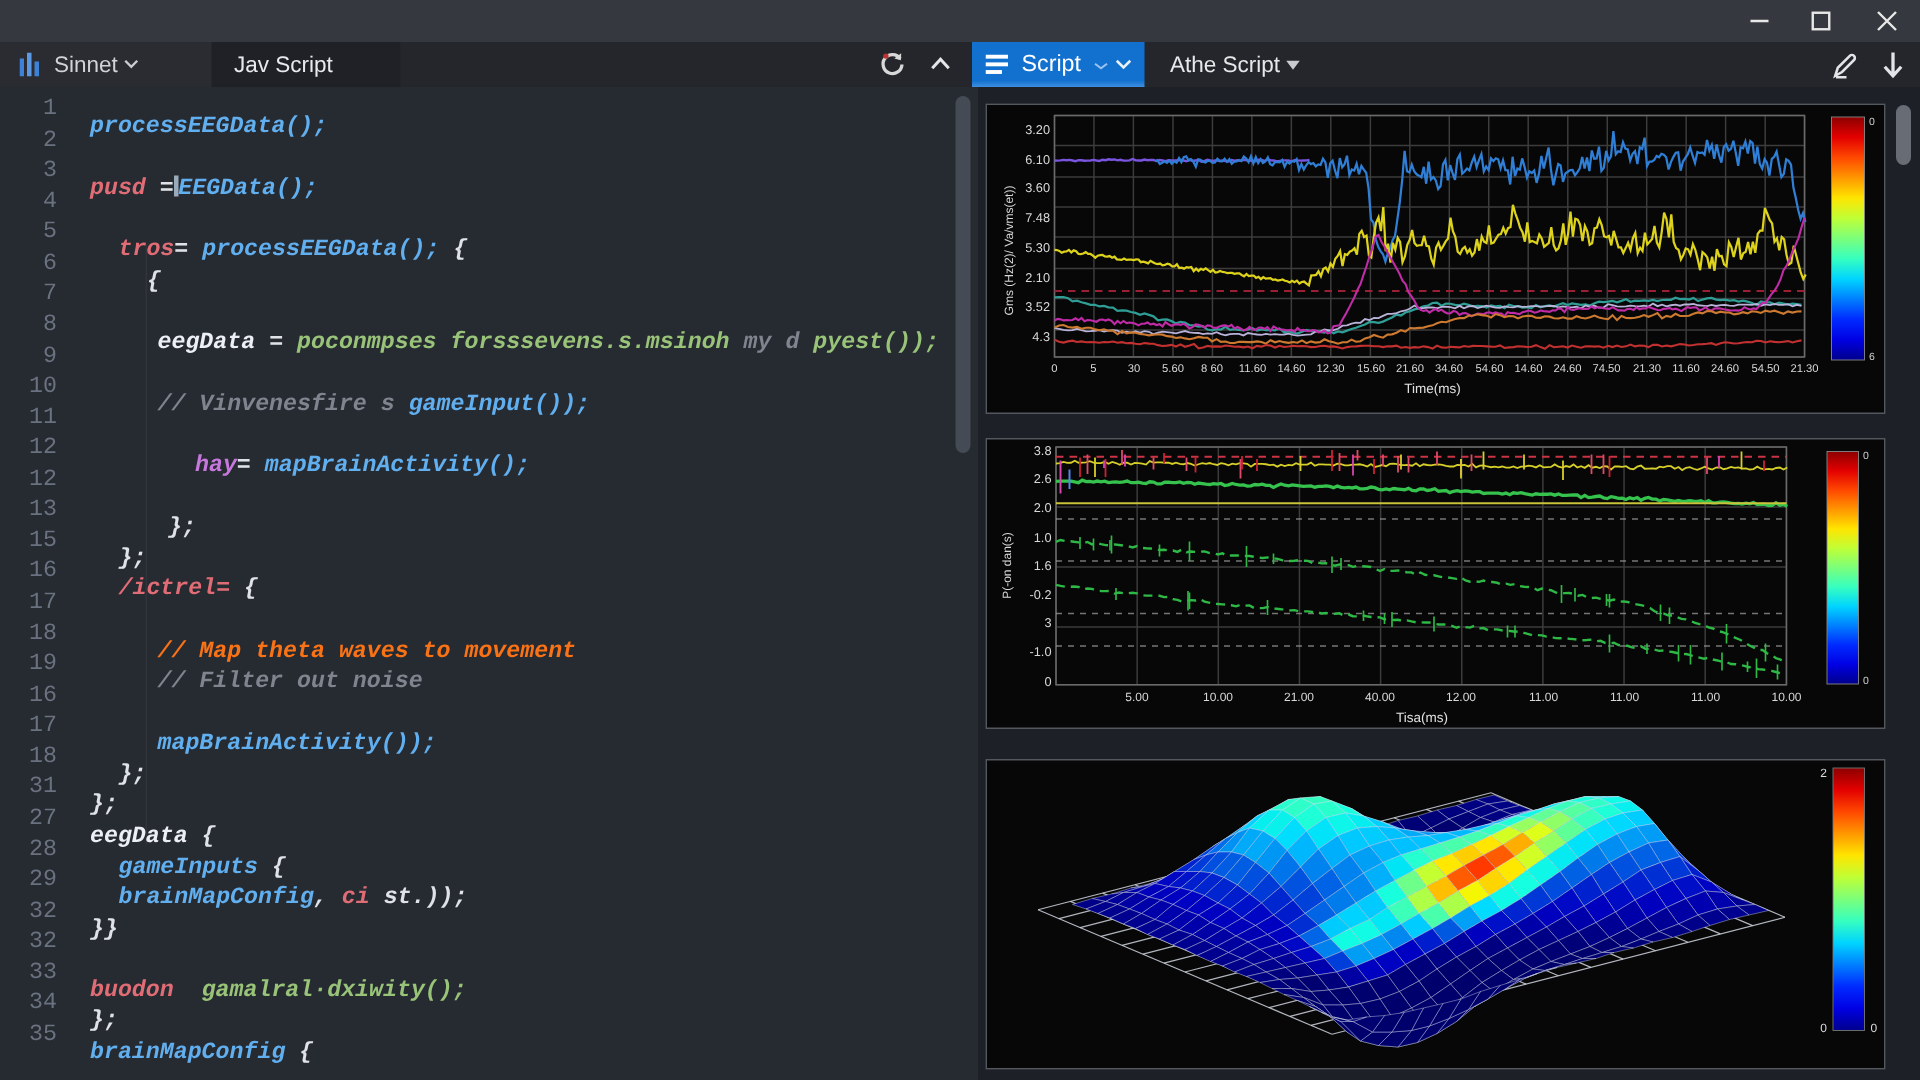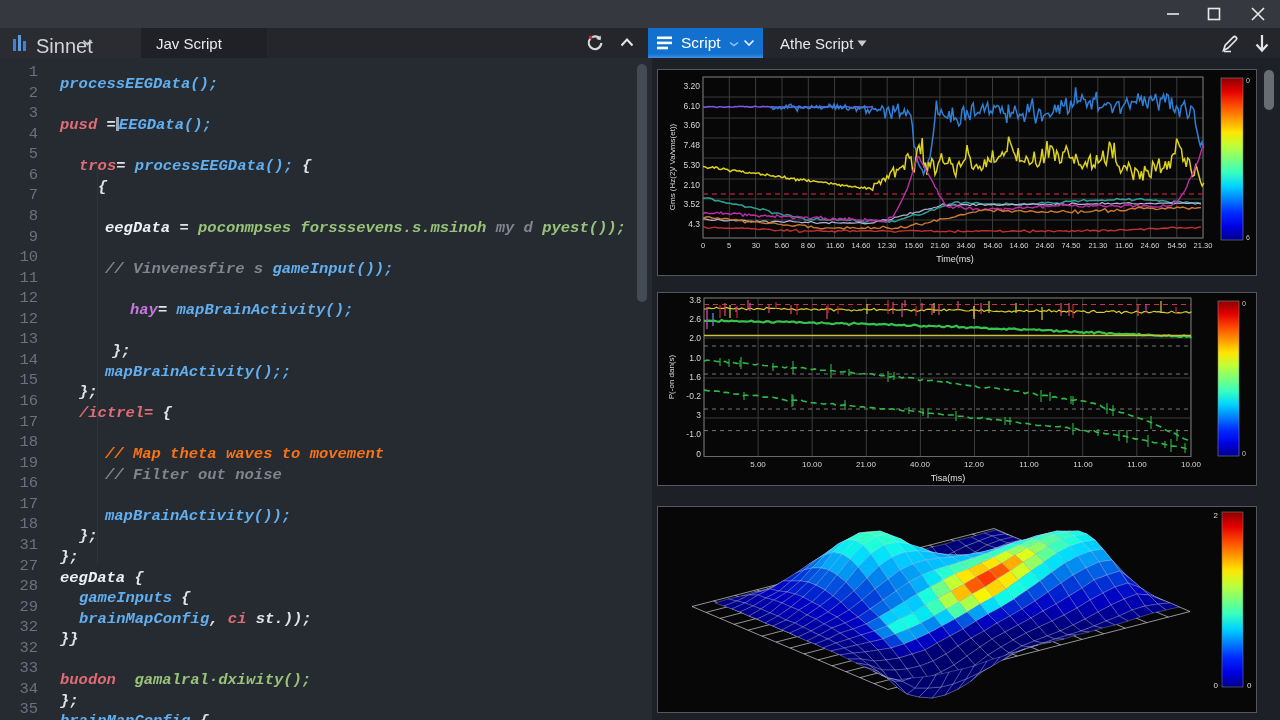--- a/index.html
+++ b/index.html
@@ -25,21 +25,21 @@
   </svg>
 </div>
 <div class="tabbar">
   <div class="right"></div>
   <div style="position:absolute;left:141px;top:0;width:126px;height:30px;background:#1f2126"></div>
   <svg style="position:absolute;left:13px;top:7px" width="14" height="16" viewBox="0 0 14 16">
     <rect x="0" y="4" width="3" height="12" fill="#3e82d8"></rect>
     <rect x="5" y="0" width="3" height="16" fill="#5b9ae2"></rect>
     <rect x="10" y="6" width="3" height="10" fill="#3e82d8"></rect>
   </svg>
-  <div style="position:absolute;left:36px;top:7px;color:#d0d3d7;font-size:20px">Sinnet</div>
+  <div style="position:absolute;left:36px;top:7px;color:#d0d3d7;font-size:15px">Sinnet</div>
   <svg style="position:absolute;left:82px;top:11px" width="11" height="8" viewBox="0 0 11 8">
     <path d="M1.5 1.5 L5.5 5.5 L9.5 1.5" fill="none" stroke="#c8cbd0" stroke-width="1.6"></path>
   </svg>
   <div style="position:absolute;left:156px;top:7px;color:#e8eaee;font-size:15px">Jav Script</div>
   <svg style="position:absolute;left:586px;top:6px" width="18" height="18" viewBox="0 0 18 18">
     <path d="M14.2 5.2 A6.3 6.3 0 1 0 15.3 9" fill="none" stroke="#d8d8d8" stroke-width="2.2"></path>
     <path d="M14.8 1.5 L14.6 6.2 L10.2 5.0 Z" fill="#d8d8d8"></path>
     <circle cx="4.6" cy="3.4" r="1.8" fill="#b33"></circle>
   </svg>
   <svg style="position:absolute;left:620px;top:10px" width="14" height="9" viewBox="0 0 14 9">
@@ -79,21 +79,20 @@
 <div class="row"><div class="ln">5</div><div class="cd" style="padding-left:19px"><span style="color:#e06c75">tros</span><span style="color:#dfe2e7">= </span><span style="color:#61afef">processEEGData();</span><span style="color:#dfe2e7"> {</span></div></div>
 <div class="row"><div class="ln">6</div><div class="cd" style="padding-left:38px"><span style="color:#dfe2e7">{</span></div></div>
 <div class="row"><div class="ln">7</div><div class="cd" style="padding-left:0px"></div></div>
 <div class="row"><div class="ln">8</div><div class="cd" style="padding-left:45px"><span style="color:#eceff4;font-weight:700">eegData</span><span style="color:#dfe2e7"> = </span><span style="color:#98c379">poconmpses forsssevens.s.msinoh</span><span style="color:#7f848e"> my d </span><span style="color:#98c379">pyest());</span></div></div>
 <div class="row"><div class="ln">9</div><div class="cd" style="padding-left:0px"></div></div>
 <div class="row"><div class="ln">10</div><div class="cd" style="padding-left:45px"><span style="color:#7f848e">// Vinvenesfire s </span><span style="color:#61afef">gameInput());</span></div></div>
 <div class="row"><div class="ln">11</div><div class="cd" style="padding-left:0px"></div></div>
 <div class="row"><div class="ln">12</div><div class="cd" style="padding-left:70px"><span style="color:#c678dd">hay</span><span style="color:#dfe2e7">= </span><span style="color:#61afef">mapBrainActivity();</span></div></div>
 <div class="row"><div class="ln">12</div></div>
 <div class="row"><div class="ln">13</div><div class="cd" style="padding-left:52px"><span style="color:#dfe2e7">};</span></div></div>
-<div class="row"><div class="ln">14</div><div class="cd" style="padding-left:45px"><span style="color:#61afef">mapBrainActivity();;</span></div></div>
 <div class="row"><div class="ln">15</div><div class="cd" style="padding-left:19px"><span style="color:#dfe2e7">};</span></div></div>
 <div class="row"><div class="ln">16</div><div class="cd" style="padding-left:19px"><span style="color:#e06c75">/ictrel=</span><span style="color:#dfe2e7"> {</span></div></div>
 <div class="row"><div class="ln">17</div><div class="cd" style="padding-left:0px"></div></div>
 <div class="row"><div class="ln">18</div><div class="cd" style="padding-left:45px"><span style="color:#f97316">// Map theta waves to movement</span></div></div>
 <div class="row"><div class="ln">19</div><div class="cd" style="padding-left:45px"><span style="color:#7f848e">// Filter out noise</span></div></div>
 <div class="row"><div class="ln">16</div><div class="cd" style="padding-left:0px"></div></div>
 <div class="row"><div class="ln">17</div><div class="cd" style="padding-left:45px"><span style="color:#61afef">mapBrainActivity());</span></div></div>
 <div class="row"><div class="ln">18</div><div class="cd" style="padding-left:19px"><span style="color:#dfe2e7">};</span></div></div>
 <div class="row"><div class="ln">31</div><div class="cd" style="padding-left:0px"><span style="color:#dfe2e7">};</span></div></div>
 <div class="row"><div class="ln">27</div><div class="cd" style="padding-left:0px"><span style="color:#eceff4;font-weight:700">eegData</span><span style="color:#dfe2e7"> {</span></div></div>

